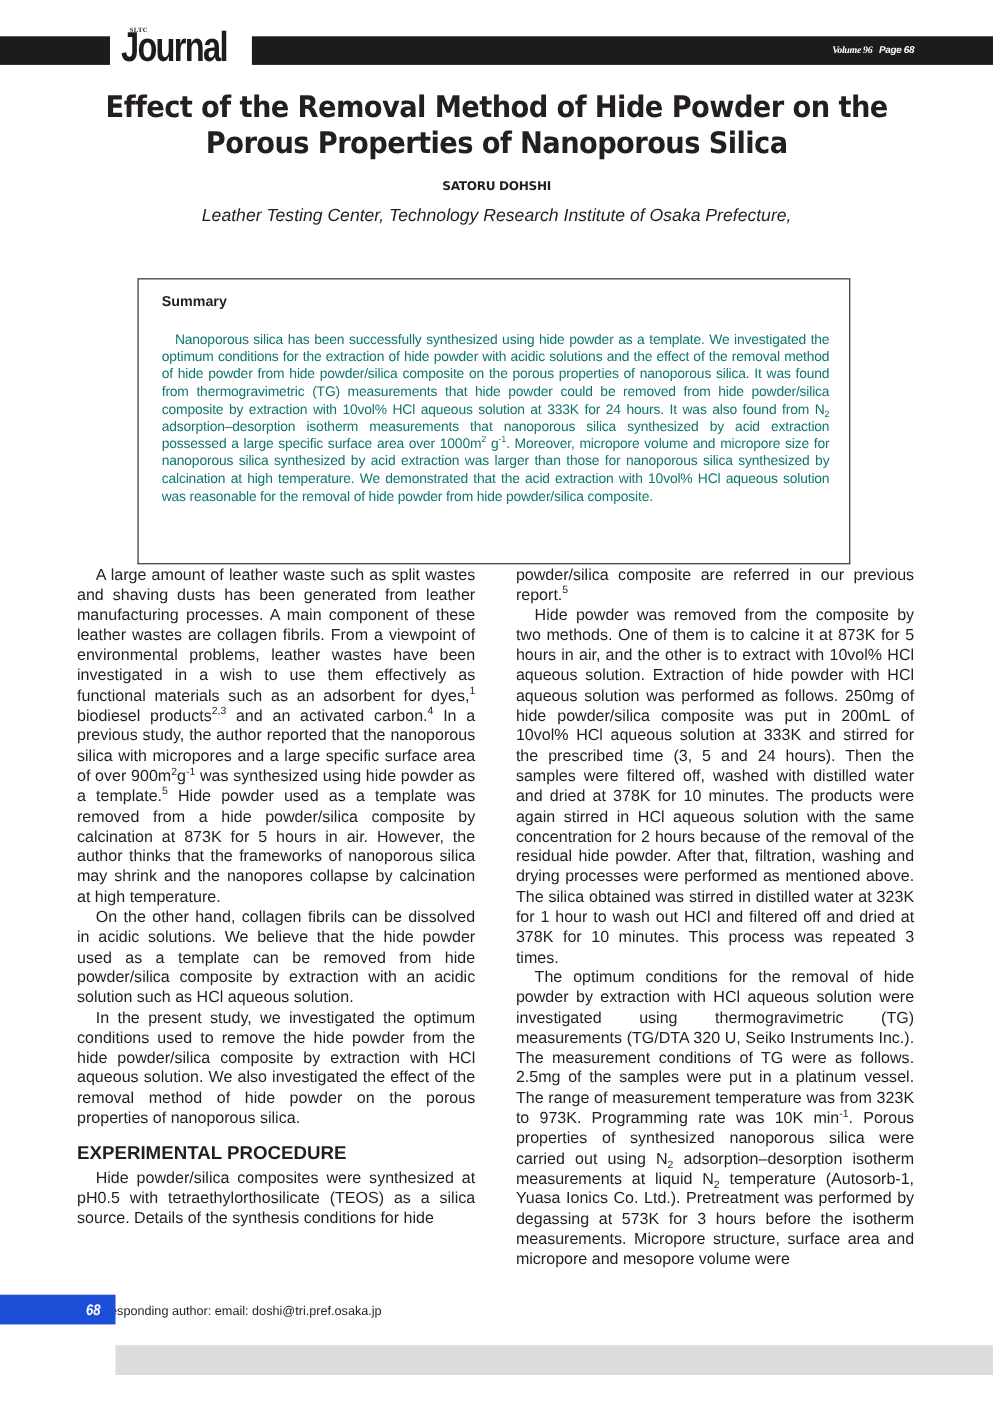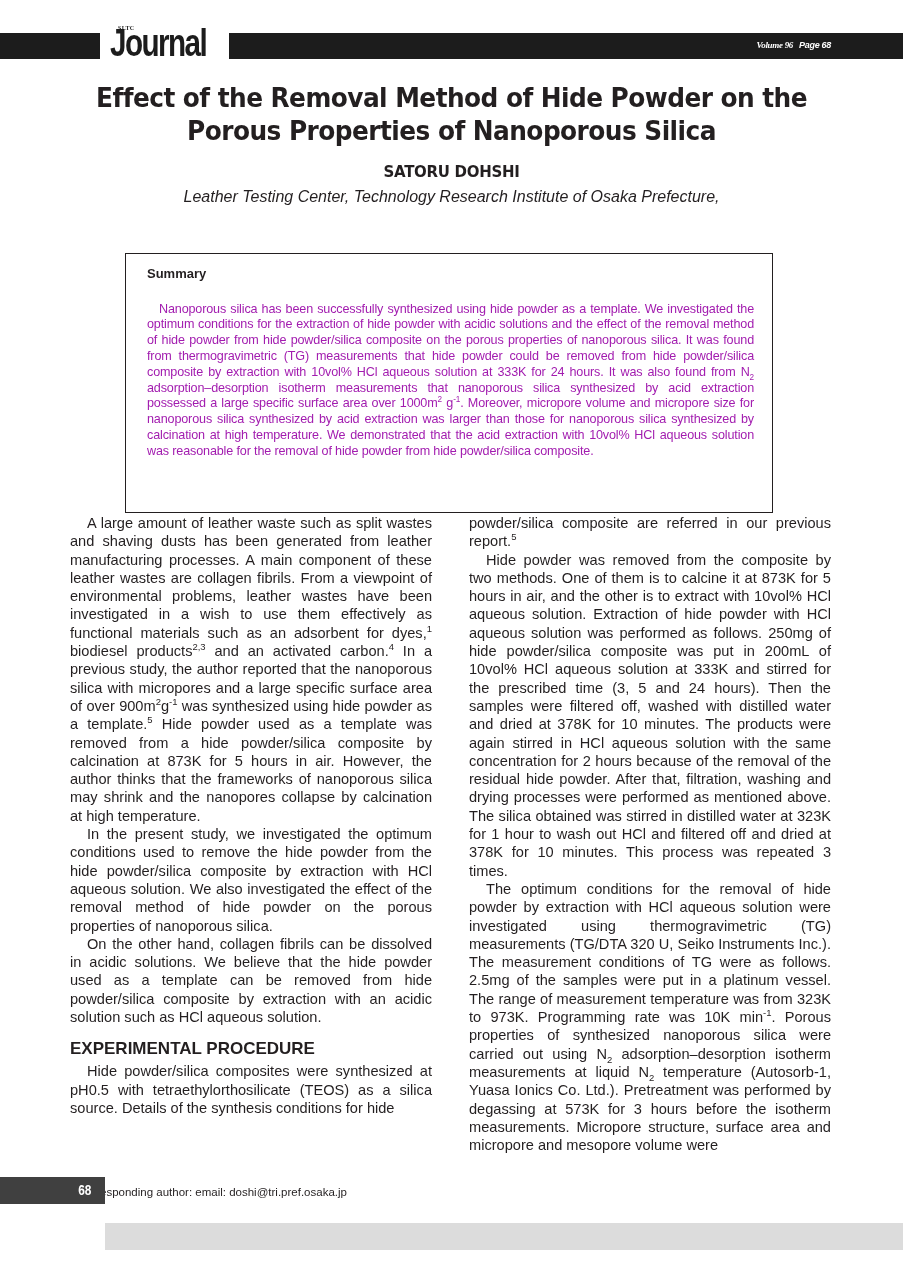--- a/index.html
+++ b/index.html
@@ -11,43 +11,43 @@
   .logo { position: absolute; left: 108px; top: 22px; width: 115px; height: 48px; text-align: center; }
   .logo-small { position: absolute; left: 10px; top: 3px; font-family: "Liberation Serif", serif; font-size: 6px; font-weight: bold; letter-spacing: 0.3px; color: #1c1c1c; }
   .logo-main { position: absolute; left: 2px; top: 2px; font-family: "Liberation Sans", sans-serif; font-size: 38px; font-weight: bold; letter-spacing: -2px; color: #1c1c1c; transform: scaleX(0.78); transform-origin: left top; line-height: 1; }
   .vol-info { position: absolute; right: 72px; top: 40px; font-size: 9px; font-style: italic; font-weight: bold; color: #ffffff; letter-spacing: -0.3px; }
   .vol-info span { margin-left: 6px; }
   .vol-info span:first-child { margin-left: 0; font-family: Liberation Serif, serif; }
 
   
   .title { position: absolute; left: 40px; top: 81px; width: 823px; text-align: center; font-family: "DejaVu Sans", sans-serif; font-weight: bold; font-size: 27px; line-height: 33px; color: #231f20; letter-spacing: -0.6px; }
   .title .ln { display: block; transform: scaleX(0.92); }
-  .author { position: absolute; left: 0; top: 163px; width: 903px; text-align: center; font-family: "DejaVu Sans", sans-serif; font-weight: bold; font-size: 15px; letter-spacing: -0.3px; color: #231f20; }
+  .author { position: absolute; left: 0; top: 163px; width: 903px; text-align: center; font-family: "DejaVu Sans", sans-serif; font-weight: bold; font-size: 11px; letter-spacing: -0.3px; color: #231f20; }
   .affil { position: absolute; left: 0; top: 186px; width: 903px; text-align: center; font-style: italic; font-size: 16px; line-height: 21px; color: #231f20; }
 
   
   .summary { position: absolute; left: 125px; top: 253px; width: 648px; height: 260px; border: 1.3px solid #231f20; box-sizing: border-box; }
   .summary-h { position: absolute; left: 21px; top: 12px; font-size: 13px; font-weight: bold; color: #231f20; }
-  .summary-p { position: absolute; left: 21px; top: 35px; width: 607px; font-size: 12.6px; line-height: 15.8px; text-align: justify; text-indent: 12px; color: #a21caf; letter-spacing: -0.15px; }
+  .summary-p { position: absolute; left: 21px; top: 35px; width: 607px; font-size: 12.6px; line-height: 15.8px; text-align: justify; text-indent: 12px; color: #0f766e; letter-spacing: -0.15px; }
   sub, sup { font-size: 65%; line-height: 0; }
 
   
   .col { position: absolute; top: 514px; width: 362px; font-size: 14.6px; line-height: 18.3px; color: #231f20; }
   .col-left { left: 70px; }
   .col-right { left: 469px; }
   .col h2 { margin: 0; font-size: 17px; font-weight: bold; line-height: 22px; color: #231f20; }
   .col p { margin: 0; text-align: justify; text-indent: 17px; }
   .col h2.sec2 { margin-top: 12px; margin-bottom: 2px; }
   .col-left h2.sec1 { margin-bottom: 1px; }
   .col-right p.first { text-indent: 0; }
 
   .footnote { position: absolute; left: 70px; top: 1186px; font-size: 11.5px; color: #231f20; }
 
   
-  .ftr-left { position: absolute; left: 0; top: 1177px; width: 105px; height: 27px; background: #404040; }
+  .ftr-left { position: absolute; left: 0; top: 1177px; width: 105px; height: 27px; background: #1d4ed8; font-style: italic; }
   .ftr-right { position: absolute; left: 105px; top: 1223px; width: 798px; height: 27px; background: #dcdcdc; }
   .page-num { position: absolute; right: 12px; top: 5px; font-size: 14px; font-weight: bold; color: #ffffff; transform: scaleX(0.85); }
 </style>
 </head>
 <body>
 
 <div class="hdr-bar-left"></div>
 <div class="logo">
   <span class="logo-main">Journal</span>
   <span class="logo-small">SLTC</span>
@@ -64,22 +64,22 @@
   <div>Leather Testing Center, Technology Research Institute of Osaka Prefecture,</div>
 </div>
 
 <div class="summary">
   <div class="summary-h">Summary</div>
   <p class="summary-p"><span>Nanoporous silica has been successfully synthesized using hide powder as a template. We investigated the optimum conditions for the extraction of hide powder with acidic solutions and the effect of the removal method of hide powder from hide powder/silica composite on the porous properties of nanoporous silica. It was found from thermogravimetric (TG) measurements that hide powder could be removed from hide powder/silica composite by extraction with 10vol% HCl aqueous solution at 333K for 24 hours. It was also found from N</span><sub>2</sub><span> adsorption–desorption isotherm measurements that nanoporous silica synthesized by acid extraction possessed a large specific surface area over 1000m</span><sup>2</sup><span> g</span><sup>-1</sup><span>. Moreover, micropore volume and micropore size for nanoporous silica synthesized by acid extraction was larger than those for nanoporous silica synthesized by calcination at high temperature. We demonstrated that the acid extraction with 10vol% HCl aqueous solution was reasonable for the removal of hide powder from hide powder/silica composite.</span></p>
 </div>
 
 <div class="col col-left">
   <p><span>A large amount of leather waste such as split wastes and shaving dusts has been generated from leather manufacturing processes. A main component of these leather wastes are collagen fibrils. From a viewpoint of environmental problems, leather wastes have been investigated in a wish to use them effectively as functional materials such as an adsorbent for dyes,</span><sup>1</sup><span> biodiesel products</span><sup>2,3</sup><span> and an activated carbon.</span><sup>4</sup><span> In a previous study, the author reported that the nanoporous silica with micropores and a large specific surface area of over 900m</span><sup>2</sup><span>g</span><sup>-1</sup><span> was synthesized using hide powder as a template.</span><sup>5</sup><span> Hide powder used as a template was removed from a hide powder/silica composite by calcination at 873K for 5 hours in air. However, the author thinks that the frameworks of nanoporous silica may shrink and the nanopores collapse by calcination at high temperature.</span></p>
+  <p>On the other hand, collagen fibrils can be dissolved in acidic solutions. We believe that the hide powder used as a template can be removed from hide powder/silica composite by extraction with an acidic solution such as HCl aqueous solution.</p>
   <p>In the present study, we investigated the optimum conditions used to remove the hide powder from the hide powder/silica composite by extraction with HCl aqueous solution. We also investigated the effect of the removal method of hide powder on the porous properties of nanoporous silica.</p>
-  <p>On the other hand, collagen fibrils can be dissolved in acidic solutions. We believe that the hide powder used as a template can be removed from hide powder/silica composite by extraction with an acidic solution such as HCl aqueous solution.</p>
   <h2 class="sec2">EXPERIMENTAL PROCEDURE</h2>
   <p>Hide powder/silica composites were synthesized at pH0.5 with tetraethylorthosilicate (TEOS) as a silica source. Details of the synthesis conditions for hide</p>
 </div>
 
 <div class="col col-right">
   <p class="first"><span>powder/silica composite are referred in our previous report.</span><sup>5</sup></p>
   <p>Hide powder was removed from the composite by two methods. One of them is to calcine it at 873K for 5 hours in air, and the other is to extract with 10vol% HCl aqueous solution. Extraction of hide powder with HCl aqueous solution was performed as follows. 250mg of hide powder/silica composite was put in 200mL of 10vol% HCl aqueous solution at 333K and stirred for the prescribed time (3, 5 and 24 hours). Then the samples were filtered off, washed with distilled water and dried at 378K for 10 minutes. The products were again stirred in HCl aqueous solution with the same concentration for 2 hours because of the removal of the residual hide powder. After that, filtration, washing and drying processes were performed as mentioned above. The silica obtained was stirred in distilled water at 323K for 1 hour to wash out HCl and filtered off and dried at 378K for 10 minutes. This process was repeated 3 times.</p>
   <p><span>The optimum conditions for the removal of hide powder by extraction with HCl aqueous solution were investigated using thermogravimetric (TG) measurements (TG/DTA 320 U, Seiko Instruments Inc.). The measurement conditions of TG were as follows. 2.5mg of the samples were put in a platinum vessel. The range of measurement temperature was from 323K to 973K. Programming rate was 10K min</span><sup>-1</sup><span>. Porous properties of synthesized nanoporous silica were carried out using N</span><sub>2</sub><span> adsorption–desorption isotherm measurements at liquid N</span><sub>2</sub><span> temperature (Autosorb-1, Yuasa Ionics Co. Ltd.). Pretreatment was performed by degassing at 573K for 3 hours before the isotherm measurements. Micropore structure, surface area and micropore and mesopore volume were</span></p>
 </div>
 

